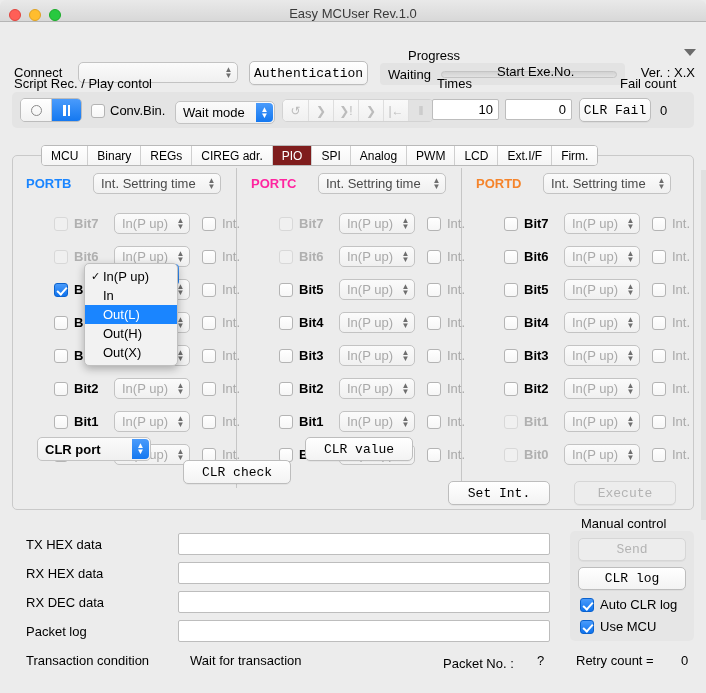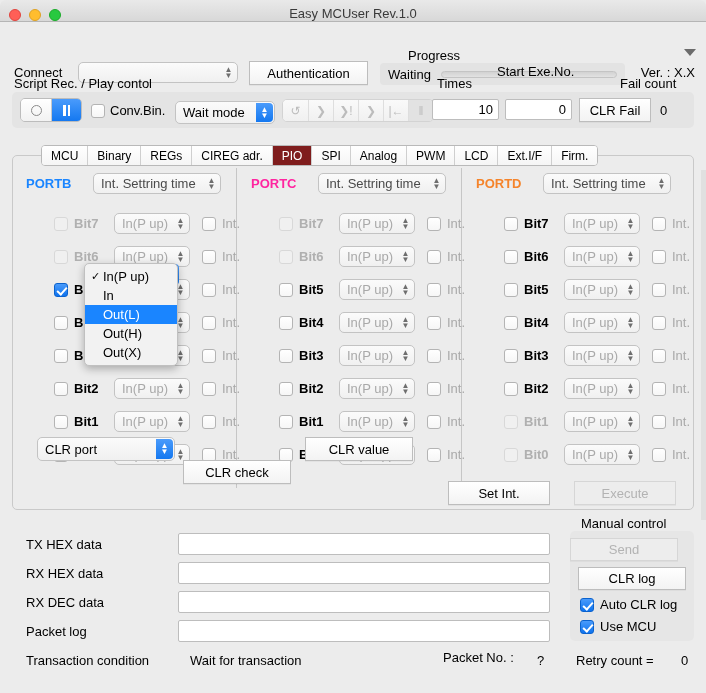--- a/index.html
+++ b/index.html
@@ -36,22 +36,22 @@
     position: absolute; left: 0; right: 0; text-align: center;
     font-size: 13px; color: #3a3a3a; pointer-events: none;
   }
 
   
   .lbl { font-size: 13px; color: #000; }
 
   .btn {
     background: linear-gradient(#ffffff, #f3f3f3);
     border: 1px solid #bdbdbd;
-    border-radius: 0;
-    font-family: Liberation Sans, sans-serif;
+    border-radius: 5px;
+    font-family: Liberation Mono, monospace;
     font-size: 13px;
     color: #000;
     padding: 3px 10px;
     box-shadow: 0 1px 0 rgba(0,0,0,.04);
     white-space: nowrap;
   }
   .btn.disabled { color: #b3b3b3; background: #ededed; border-color: #d6d6d6; }
 
   .select {
     position: relative;
@@ -252,52 +252,52 @@
   .popup-item.highlight { background: #1a85ff; color: #fff; }
   .popup-edge {
     position: absolute; left: 170px; top: 264px;
     width: 9px; height: 21px;
     background: linear-gradient(#4a9bfb, #1478f0);
     border-radius: 0 4px 4px 0;
     z-index: 55;
   }
 
   
-  #clrport-select { position: absolute; left: 37px; top: 437px; width: 138px; height: 24px; color: #000; }
+  #clrport-select { position: absolute; left: 37px; top: 437px; width: 114px; height: 24px; color: #000; font-weight: bold; }
   #clrcheck-button { position: absolute; left: 183px; top: 460px; width: 108px; height: 24px;
                      display: flex; align-items: center; justify-content: center; }
   #clrvalue-button { position: absolute; left: 305px; top: 437px; width: 108px; height: 24px;
                      display: flex; align-items: center; justify-content: center; }
   #setint-button { position: absolute; left: 448px; top: 481px; width: 102px; height: 24px;
                    display: flex; align-items: center; justify-content: center; }
   #execute-button { position: absolute; left: 574px; top: 481px; width: 102px; height: 24px;
                     display: flex; align-items: center; justify-content: center; }
 
   
   .datafields { position: absolute; left: 0; top: 515px; width: 706px; height: 130px; }
   .df-label { position: absolute; left: 26px; font-size: 13px; }
   .df-input { position: absolute; left: 178px; width: 372px; height: 22px; }
 
   
   #manual-title { position: absolute; left: 581px; top: 516px; font-size: 13px; }
   .manual-box {
     position: absolute; left: 570px; top: 531px; width: 124px; height: 110px;
     background: #e6e6e6; border-radius: 5px;
   }
-  #send-button { position: absolute; left: 0; top: 7px; width: 108px; height: 23px;
+  #send-button { position: absolute; left: 8px; top: 7px; width: 108px; height: 23px;
                  display: flex; align-items: center; justify-content: center; }
   #clrlog-button { position: absolute; left: 8px; top: 36px; width: 108px; height: 23px;
                    display: flex; align-items: center; justify-content: center; }
   .manual-cb-row { position: absolute; left: 10px; display: flex; align-items: center; gap: 6px; }
 
   
   .statusbar { position: absolute; left: 0; top: 645px; width: 706px; height: 48px; }
   #transaction-label { position: absolute; left: 26px; top: 8px; }
   #transaction-value { position: absolute; left: 190px; top: 8px; }
-  #packetno-label { position: absolute; left: 443px; top: 5px; }
+  #packetno-label { position: absolute; left: 443px; top: 11px; }
   #packetno-value { position: absolute; left: 537px; top: 8px; }
   #retry-label { position: absolute; left: 576px; top: 8px; }
   #retry-value { position: absolute; left: 681px; top: 8px; }
 
   
   .scroll-sliver {
     position: absolute; right: 0; top: 170px; width: 5px; height: 350px;
     background: rgba(0,0,0,.05);
   }
 </style>

